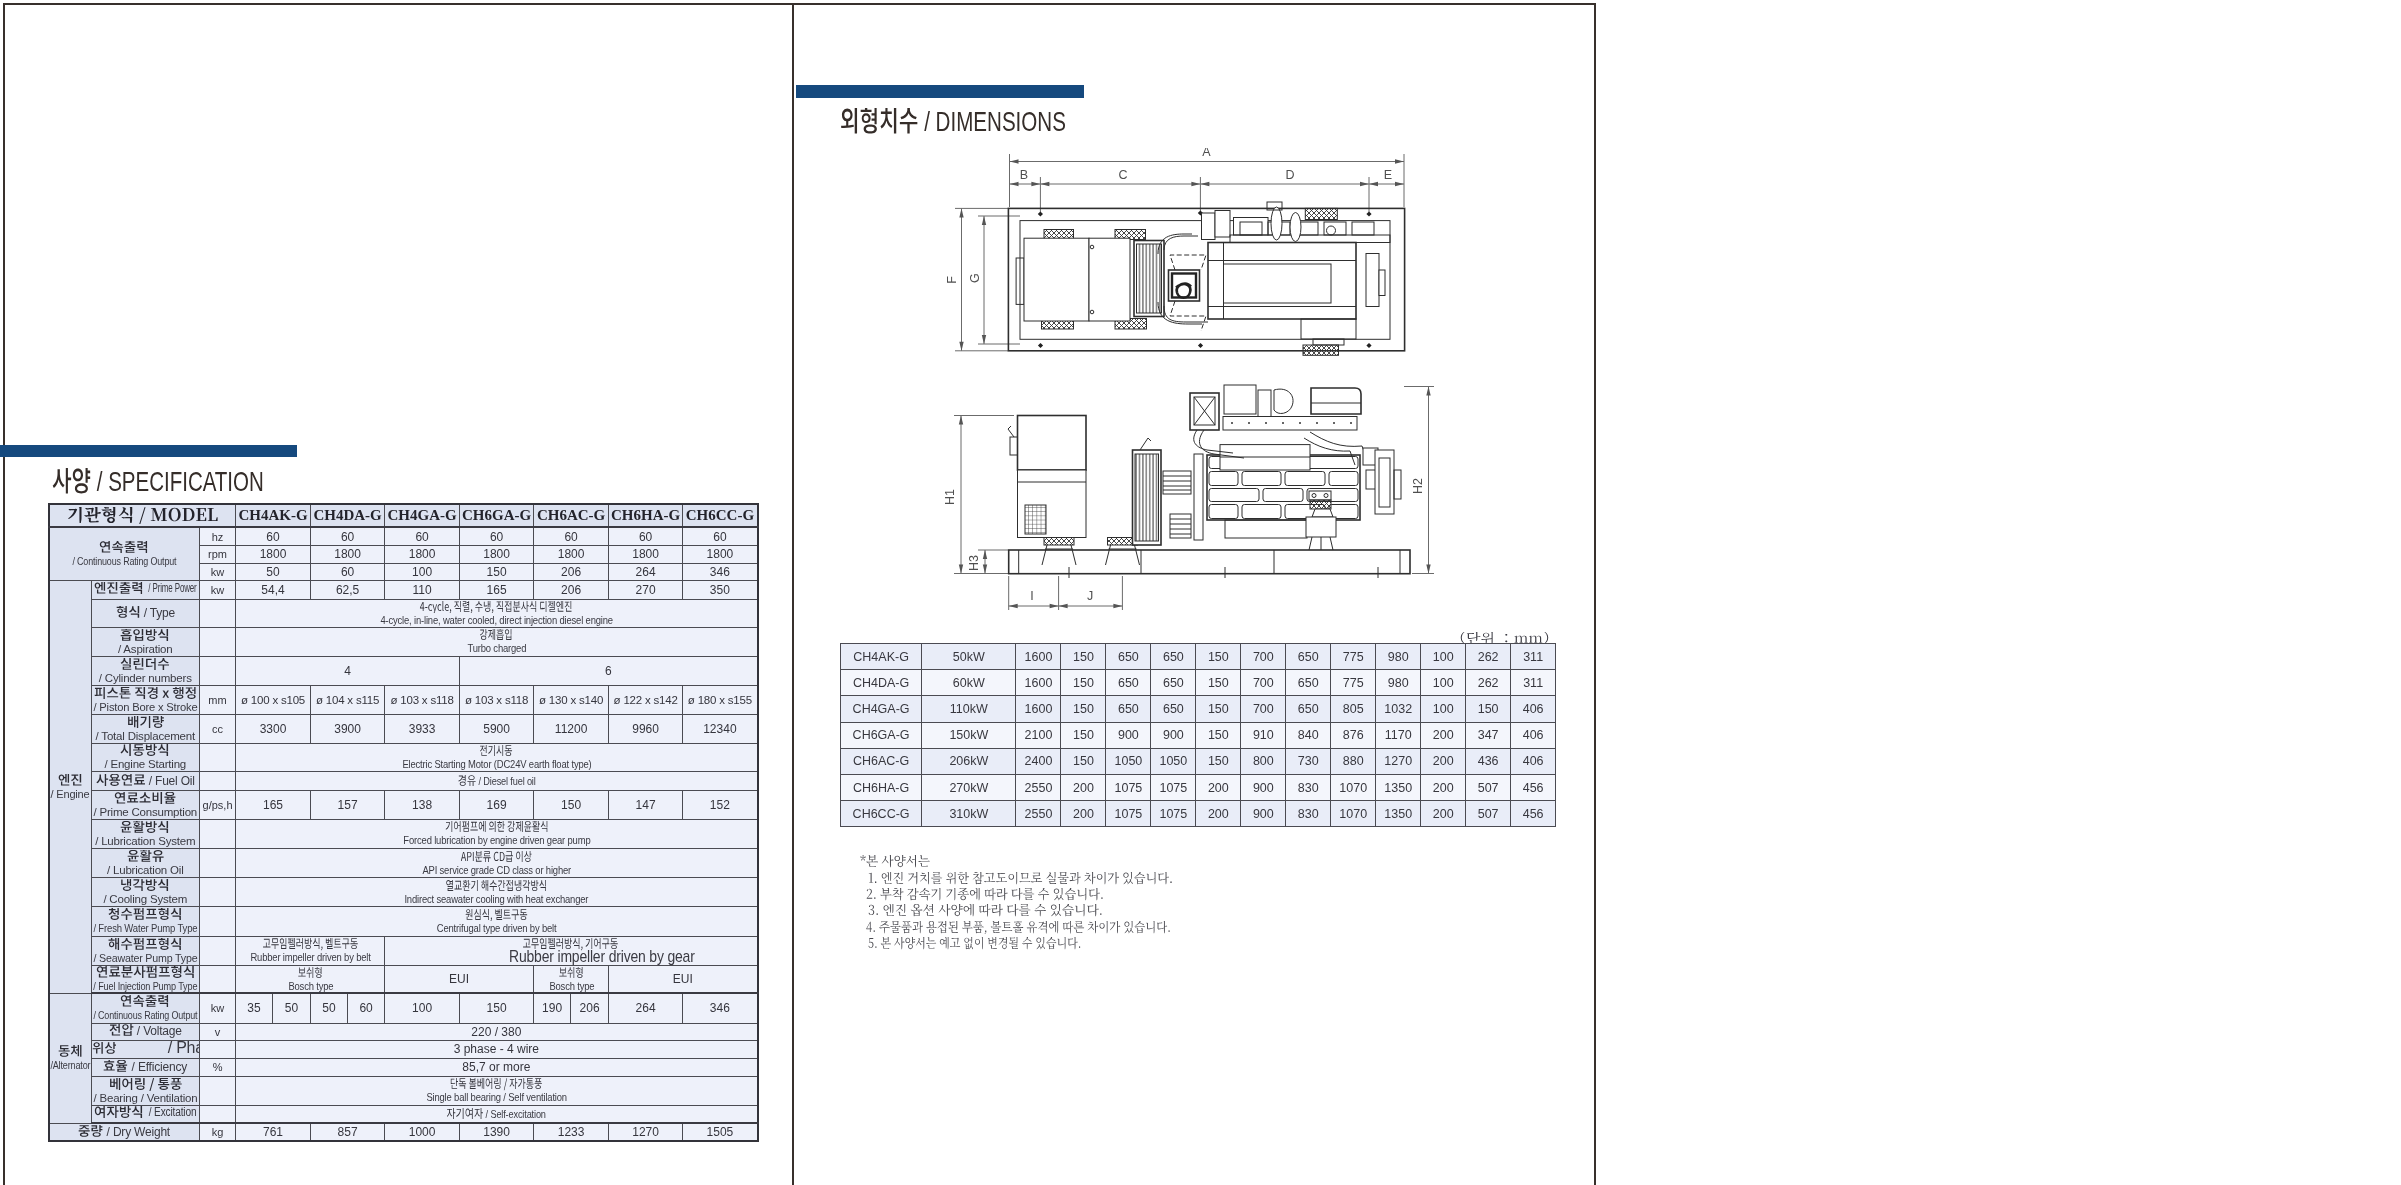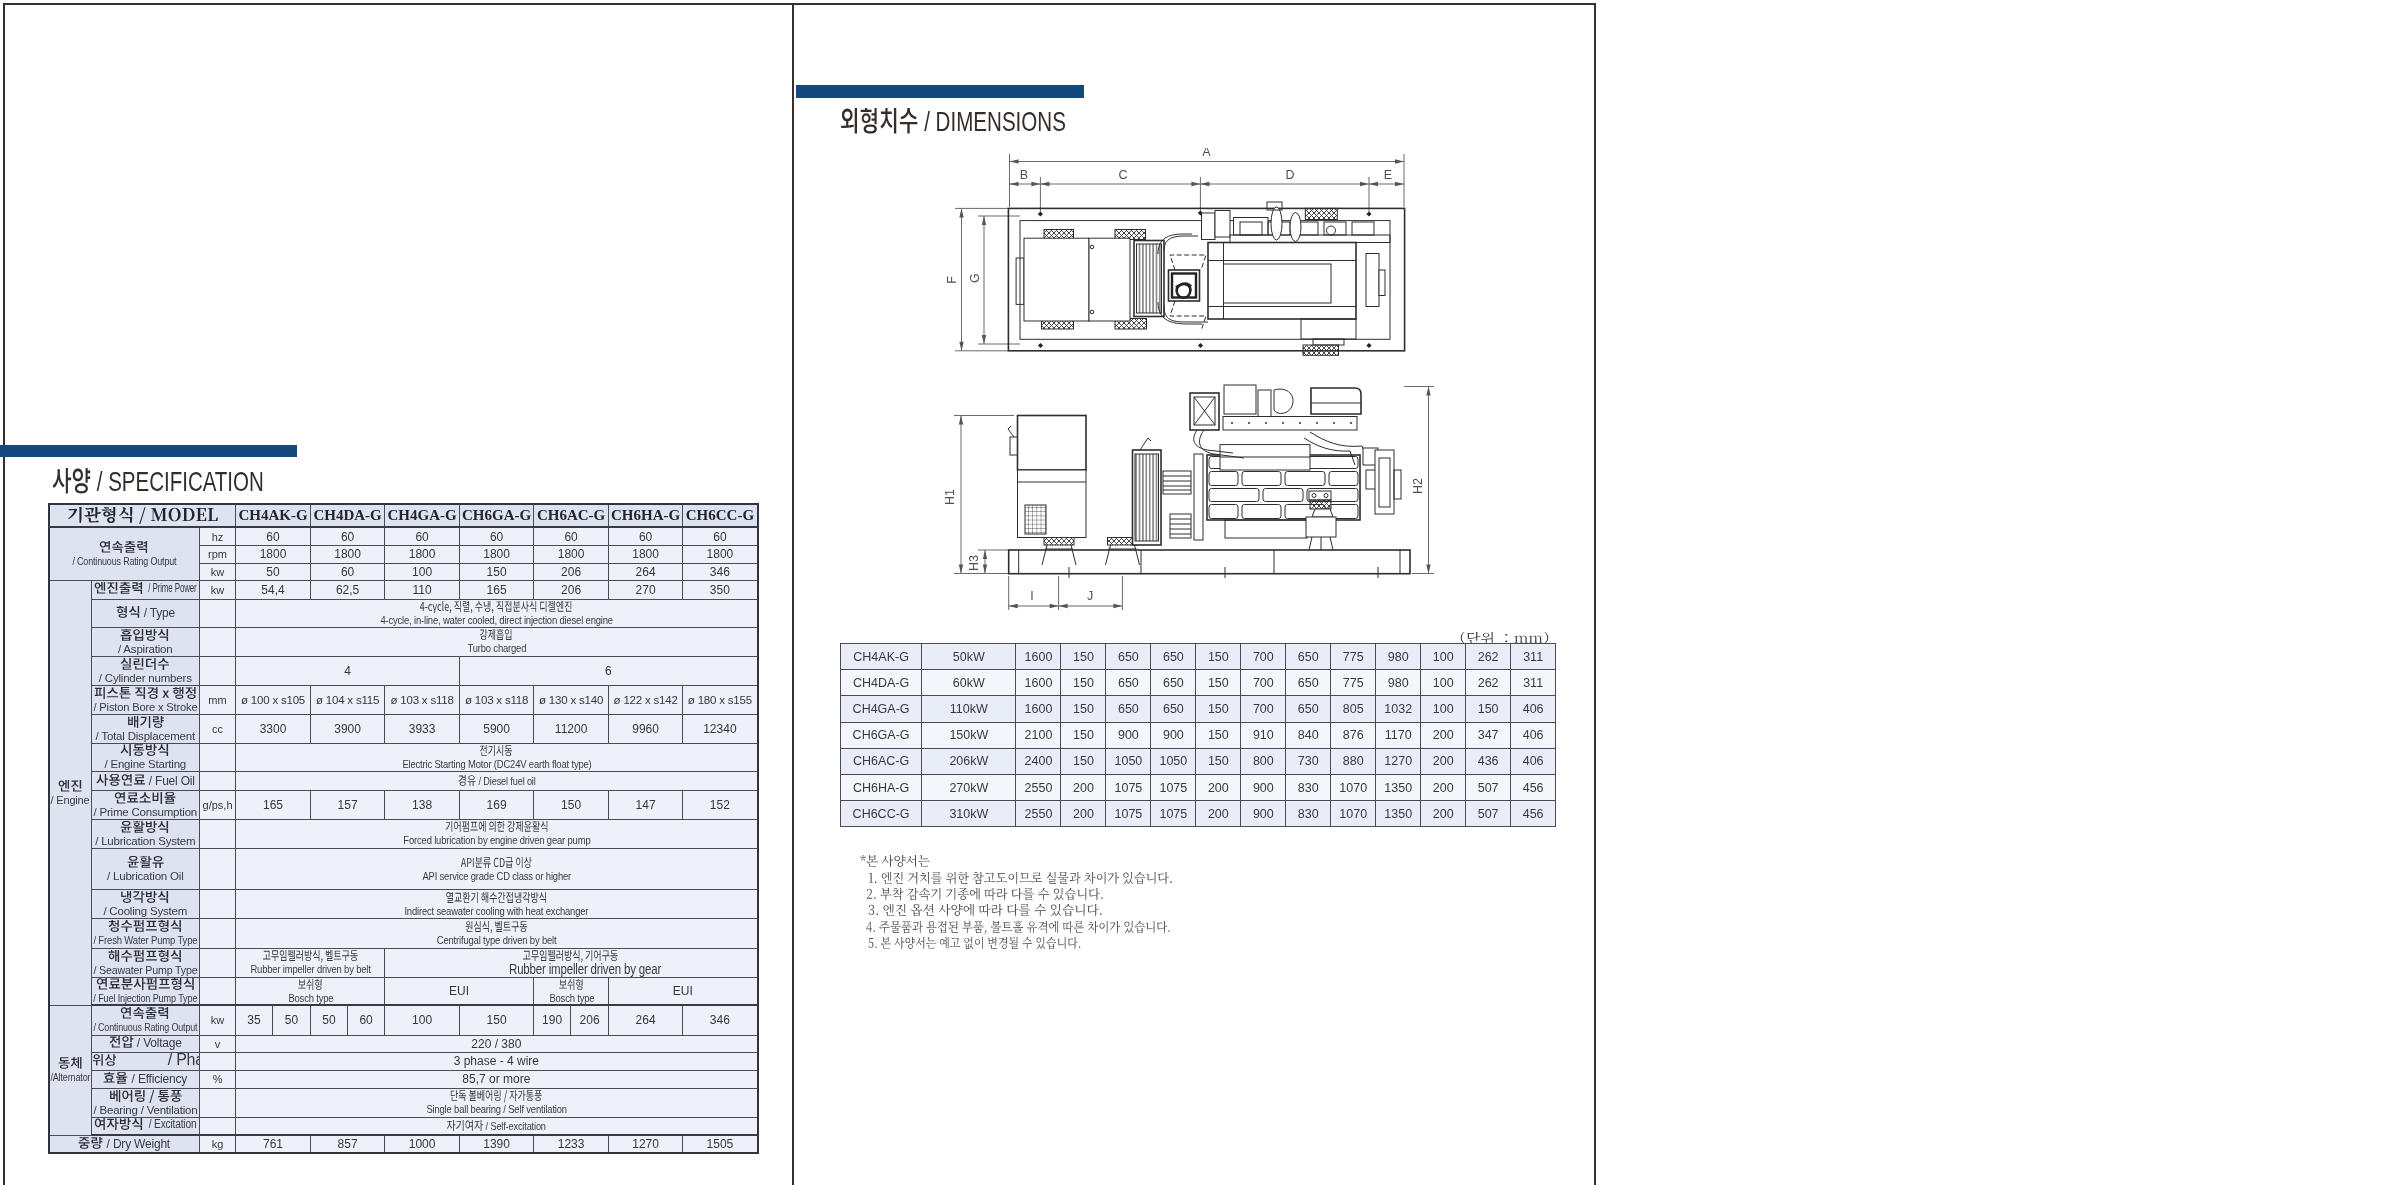--- a/index.html
+++ b/index.html
@@ -341,21 +341,21 @@
                 <use href="#gsrd55c" x="574"></use>
                 <use href="#gsrac15" x="689"></use>
                 <use href="#gsrc81c" x="781"></use>
                 <use href="#gsrc724" x="873"></use>
                 <use href="#gsrd65c" x="965"></use>
                 <use href="#gsrc2dd" x="1057"></use>
               </svg></div></div>
           <div style="line-height:12px"><span class="en" style="font-size:11.5px;letter-spacing:-0.2px;display:inline-block;width:187.1px;vertical-align:top;"><span style="display:inline-block;width:229.1px;transform:scaleX(0.820);transform-origin:0 50%">Forced lubrication by engine driven gear pump</span></span></div>
         </td>
       </tr>
-      <tr style="height:41px">
+      <tr style="height:29px">
         <td class="lab">
           <div style="line-height:13px;height:14px"><svg width="37.3" height="13.5" viewBox="0 -80 276 100" fill="#2c2c34">
               <use href="#gsmc724" x="0"></use>
               <use href="#gsmd65c" x="92"></use>
               <use href="#gsmc720" x="184"></use>
             </svg></div>
           <div style="line-height:12px"><span class="en" style="font-size:11.5px;letter-spacing:-0.2px;">/ Lubrication Oil</span></div>
         </td>
         <td class="dat" style="font-size:11px"></td>
         <td class="dat" colspan="14">
@@ -468,21 +468,21 @@
                 <use href="#gsrd3a0" x="276"></use>
                 <use href="#gsrb7ec" x="368"></use>
                 <use href="#gsrbc29" x="460"></use>
                 <use href="#gsrc2dd" x="552"></use>
                 <use href="#gsr002c" x="644"></use>
                 <use href="#gsrae30" x="694"></use>
                 <use href="#gsrc5b4" x="786"></use>
                 <use href="#gsrad6c" x="878"></use>
                 <use href="#gsrb3d9" x="970"></use>
               </svg></div></div>
-          <div style="line-height:12px"><span class="en" style="font-size:14px;letter-spacing:-0.2px;display:inline-block;width:124.0px;vertical-align:top;"><span style="display:inline-block;width:152.2px;transform:scaleX(0.820);transform-origin:0 50%">Rubber impeller driven by gear</span></span></div>
+          <div style="line-height:12px"><span class="en" style="font-size:17px;letter-spacing:-0.2px;display:inline-block;width:124.0px;vertical-align:top;"><span style="display:inline-block;width:152.2px;transform:scaleX(0.820);transform-origin:0 50%">Rubber impeller driven by gear</span></span></div>
         </td>
       </tr>
       <tr style="height:27.5px">
         <td class="lab" style="border-bottom:2px solid #3a3a42">
           <div style="line-height:13px;height:14px"><svg width="99.4" height="13.5" viewBox="0 -80 736 100" fill="#2c2c34">
               <use href="#gsmc5f0" x="0"></use>
               <use href="#gsmb8cc" x="92"></use>
               <use href="#gsmbd84" x="184"></use>
               <use href="#gsmc0ac" x="276"></use>
               <use href="#gsmd38c" x="368"></use>

